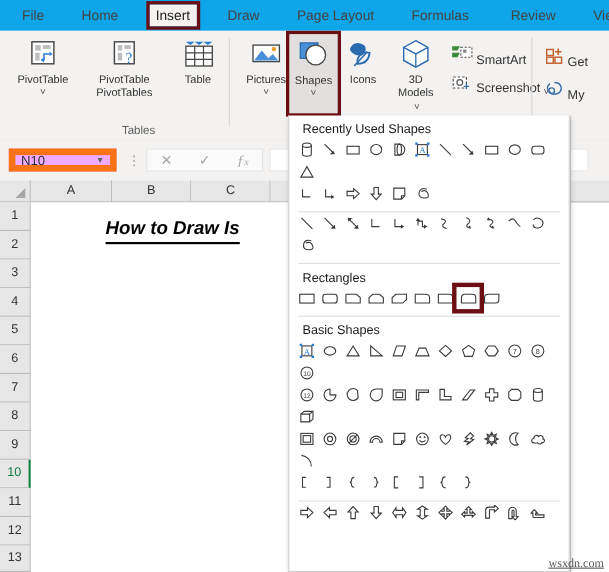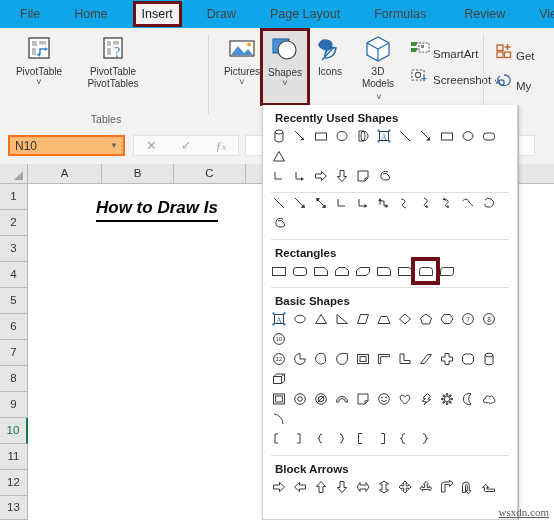--- a/index.html
+++ b/index.html
@@ -26,39 +26,39 @@
   }
   
   #ribbon-body{
     position:absolute;left:0;top:28px;width:554px;height:100px;
     background:#f3f2f1;border-bottom:1px solid #d4d4d4;
   }
   .grp{position:absolute;top:0;height:100px;}
   .grp-sep{position:absolute;top:6px;width:1px;height:80px;background:#d8d8d8;}
   .grp-label{
     position:absolute;bottom:3px;width:100%;text-align:center;
-    font-size:10.5px;color:#616161;
+    font-size:10.5px;color:#616161;padding-left:20px;
   }
   .btn{
     position:absolute;text-align:center;cursor:default;
   }
   .btn .lbl{font-size:10px;color:#333;line-height:12px;display:block;}
   .btn .cv{display:block;margin:0 auto;}
   .chev{display:block;font-size:9px;line-height:8px;color:#444;}
   .btn.sel{outline:3px solid #6b0f14;background:#e2e0de;}
   .sbtn{position:absolute;display:flex;align-items:flex-end;gap:3px;}
   .sbtn .lbl{font-size:11.5px;color:#333;white-space:nowrap;}
   
   #formula-bar{
     position:absolute;left:0;top:128px;width:554px;height:36px;
     background:#f3f2f1;
   }
   #name-box{
-    position:absolute;left:8px;top:7px;width:117px;height:21px;
-    background:#fdba74;border:2px solid #f97316;
+    position:absolute;left:8px;top:7px;width:98px;height:21px;
+    background:#f0abfc;border:6px solid #f97316;
     display:flex;align-items:center;justify-content:space-between;
     padding:0 5px;box-sizing:border-box;
   }
   #name-box .nv{font-size:12px;color:#333;}
   #name-box .cd{font-size:8px;color:#666;}
   #fb-dots{position:absolute;left:116px;top:11px;font-size:12px;color:#999;letter-spacing:0;}
   #fb-btns{
     position:absolute;left:133px;top:7px;width:106px;height:21px;
     background:#fafafa;border:1px solid #e3e3e3;box-sizing:border-box;
     display:flex;align-items:center;justify-content:space-around;
@@ -100,21 +100,21 @@
     border-bottom:2.5px solid #000;padding-bottom:2px;
   }
   
   #shapes-gallery{
     position:absolute;left:262px;top:105px;width:256px;height:415px;
     background:#ffffff;border:1px solid #d0d0d0;border-top:none;
     box-shadow:1px 2px 5px rgba(0,0,0,.18);
     box-sizing:border-box;overflow:hidden;
   }
   .sec-title{
-    font-size:11.5px;font-weight:bold;color:#1a1a1a;
+    font-size:11.5px;font-weight:normal;color:#1a1a1a;
     margin:7px 0 2px 12px;
   }
   .sec-rule{height:1px;background:#e0e0e0;margin:6px 8px 0 8px;}
   .shaperow{display:flex;flex-wrap:wrap;padding-left:5px;}
   .shapecell{
     width:21px;height:20px;display:flex;align-items:center;justify-content:center;
     position:relative;
   }
   .shapecell.hl{outline:4px solid #6b0f14;z-index:4;background:#fff;}
   .shapecell svg{display:block;}
@@ -168,20 +168,35 @@
           <rect x="9" y="7" width="4" height="5" fill="#bdbdbd"></rect>
           <rect x="15" y="7" width="6" height="3.5" fill="#bdbdbd"></rect>
           <rect x="9" y="14" width="4" height="7" fill="#bdbdbd"></rect>
           <text x="16" y="23" font-size="14" fill="#2b7cd3" font-family="Liberation Serif, serif">?</text>
         </svg>
       </span>
       <span class="lbl">PivotTable</span>
       <span class="lbl">PivotTables</span>
     </div>
 
+    <div class="btn" style="left:156px;top:6px;width:48px">
+      <span class="cv">
+        <svg width="30" height="30" viewBox="0 0 30 30">
+          <path d="M4 4 l4 3 l4 -3 z" fill="#2b7cd3"></path>
+          <path d="M12 4 l4 3 l4 -3 z" fill="#2b7cd3"></path>
+          <path d="M20 4 l4 3 l4 -3 z" fill="#2b7cd3"></path>
+          <rect x="4" y="8" width="24" height="18" fill="#fff" stroke="#444" stroke-width="1.2"></rect>
+          <line x1="12" y1="8" x2="12" y2="26" stroke="#444" stroke-width="1.1"></line>
+          <line x1="20" y1="8" x2="20" y2="26" stroke="#444" stroke-width="1.1"></line>
+          <line x1="4" y1="14" x2="28" y2="14" stroke="#444" stroke-width="1.1"></line>
+          <line x1="4" y1="20" x2="28" y2="20" stroke="#444" stroke-width="1.1"></line>
+        </svg>
+      </span>
+      <span class="lbl">Table</span>
+    </div>
 
     <div class="grp-label">Tables</div>
     <div class="grp-sep" style="left:208px"></div>
   </div>
 
   <div class="grp" style="left:212px;width:275px">
 
     <div class="btn" style="left:6px;top:6px;width:48px">
       <span class="cv">
         <svg width="30" height="30" viewBox="0 0 30 30">
@@ -802,21 +817,20 @@
         </svg>
       </div>
     <div class="shapecell">
         <svg width="16" height="14">
           <path d="M5 1.5 q3 0 3 3.5 q0 1.5 1.6 1.5 q-1.6 0 -1.6 1.5 q0 3.5 -3 3.5" fill="none" stroke="#3a3a3a"></path>
         </svg>
       </div>
   </div>
   <div class="sec-rule"></div>
 
-  <div class="sec-title">Block Arrows</div>
   <div class="shaperow">
     <div class="shapecell">
         <svg width="14" height="14">
           <path d="M1.5 5 h6 v-2.6 l5 4.6 l-5 4.6 v-2.6 h-6 z" fill="none" stroke="#3a3a3a"></path>
         </svg>
       </div>
     <div class="shapecell">
         <svg width="14" height="14">
           <path d="M12.5 5 h-6 v-2.6 l-5 4.6 l5 4.6 v-2.6 h6 z" fill="none" stroke="#3a3a3a"></path>
         </svg>

